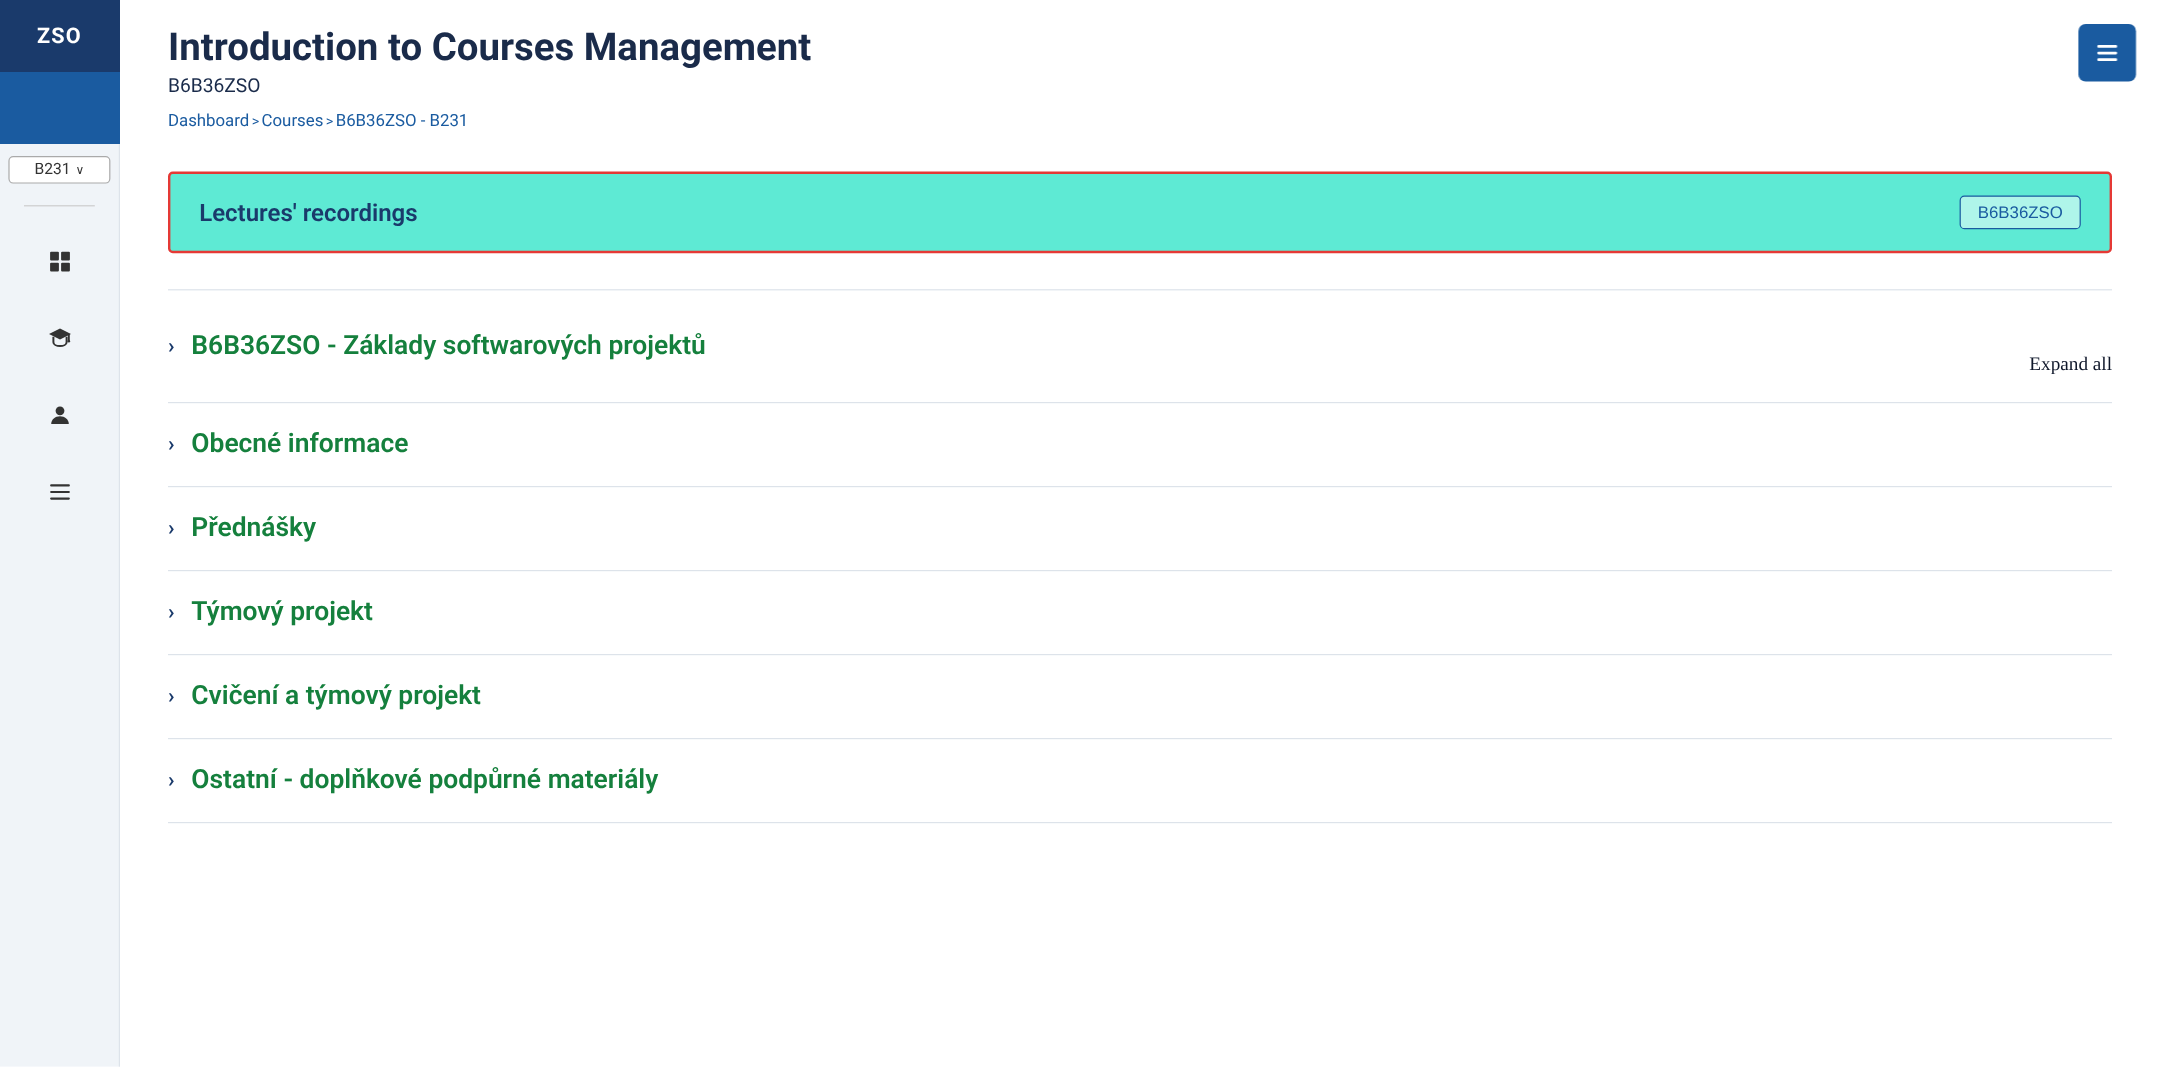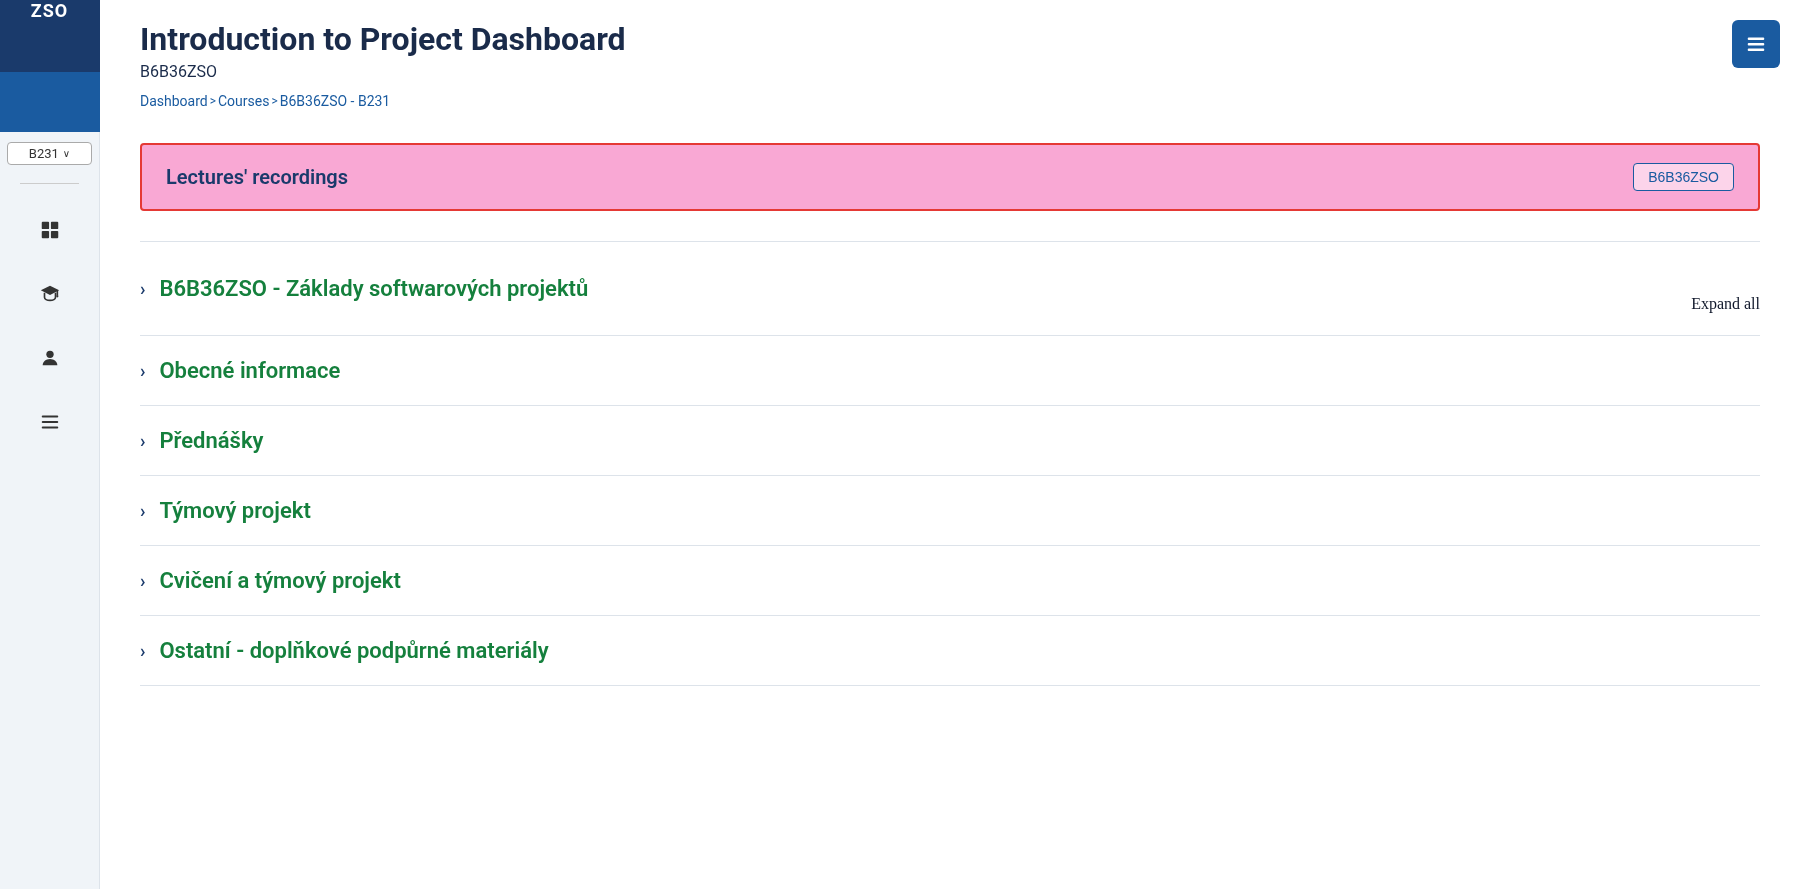--- a/index.html
+++ b/index.html
@@ -23,23 +23,24 @@
       display: flex;
       flex-direction: column;
       align-items: center;
       padding-top: 0;
       border-right: 1px solid #dde3ea;
       flex-shrink: 0;
     }
 
     .sidebar-logo {
       width: 100px;
-      height: 72px;
+      height: 60px;
       background: #1a3a6b;
       display: flex;
+      align-items: center;
       justify-content: center;
       color: white;
       font-weight: 700;
       font-size: 18px;
       letter-spacing: 1px;
     }
 
     .sidebar-menu-btn {
       width: 100px;
       height: 60px;
@@ -168,21 +169,21 @@
       cursor: pointer;
     }
 
     .breadcrumb-separator {
       color: #1a5ba0;
       font-size: 12px;
     }
 
     
     .recordings-banner {
-      background: #f9a8d4;
+      background: #5eead4;
       border: 2px solid #e53935;
       border-radius: 4px;
       padding: 18px 24px;
       display: flex;
       align-items: center;
       justify-content: space-between;
       margin-bottom: 30px;
     }
 
     .recordings-title {
@@ -295,21 +296,21 @@
         <rect x="3" y="11" width="18" height="2" rx="1" fill="#333"></rect>
         <rect x="3" y="17" width="18" height="2" rx="1" fill="#333"></rect>
       </svg>
     </div>
   </nav>
 </div>
 
 <div class="main-content">
 
   <div class="header">
-    <h1 class="page-title">Introduction to Project Dashboard</h1>
+    <h1 class="page-title">Introduction to Courses Management</h1>
     <div class="course-code">B6B36ZSO</div>
     <div class="breadcrumb">
       <a>Dashboard</a>
       <span class="breadcrumb-separator">&gt;</span>
       <a>Courses</a>
       <span class="breadcrumb-separator">&gt;</span>
       <a>B6B36ZSO - B231</a>
     </div>
   </div>
 

